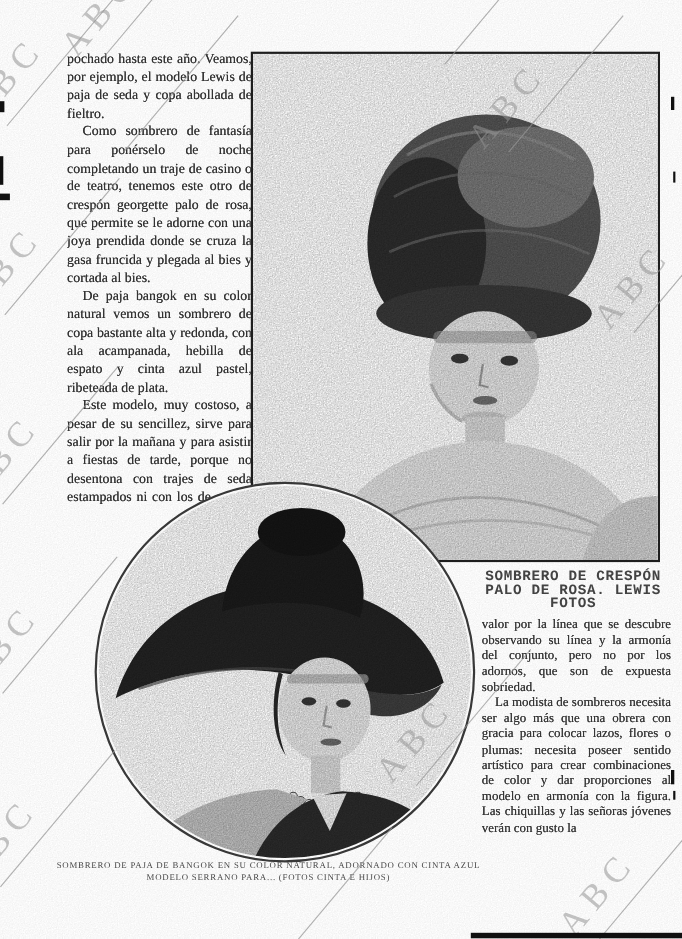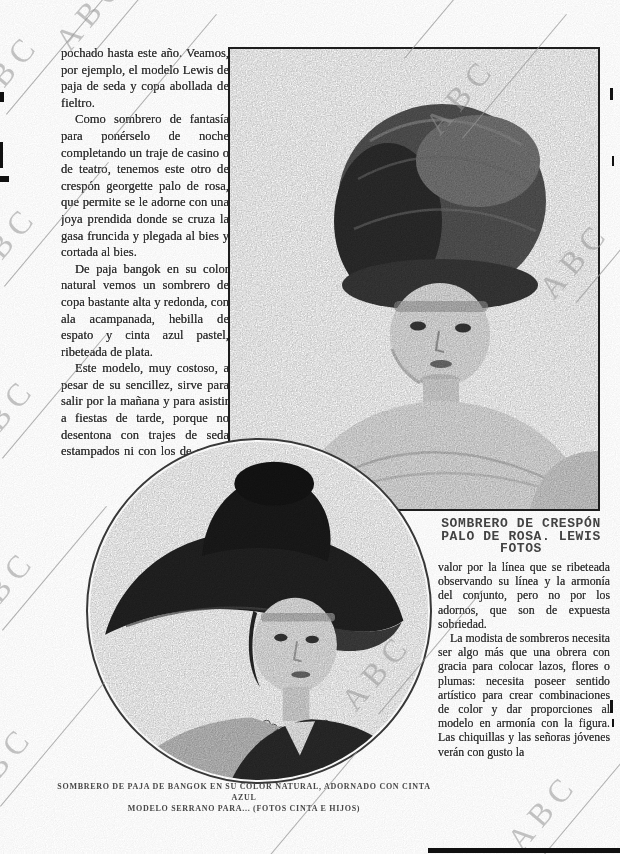--- a/index.html
+++ b/index.html
@@ -30,21 +30,21 @@
 
   .top-caption{position:absolute;left:436px;top:518px;width:170px;text-align:center;z-index:4;}
   .top-caption div{font-size:13px;font-weight:bold;letter-spacing:.6px;color:#454545;line-height:12.5px;font-family:Liberation Mono, monospace;}
 
   
   .circle-photo{position:absolute;left:86px;top:438px;width:346px;height:346px;border-radius:50%;
     overflow:hidden;background:#fff;border:2px solid #3a3a3a;box-sizing:border-box;z-index:3;}
   .circle-photo svg{display:block;width:100%;height:100%;}
 
   .bottom-caption{position:absolute;left:48px;top:781px;width:392px;text-align:center;z-index:4;}
-  .bottom-caption div{font-size:8px;font-weight:bold;letter-spacing:.7px;color:#4a4a4a;line-height:11px;}
+  .bottom-caption div{font-size:8px;font-weight:normal;letter-spacing:.7px;color:#4a4a4a;line-height:11px;}
 
   
   .noise-layer{position:absolute;inset:0;z-index:6;pointer-events:none;}
   .noise-layer svg{display:block;width:620px;height:854px;}
 
   
   .wm-layer{position:absolute;inset:0;z-index:7;pointer-events:none;}
   .wm{position:absolute;width:0;height:0;}
   .wm-text{position:absolute;left:0;top:-38px;height:38px;line-height:38px;white-space:nowrap;
     font-family:"Liberation Serif",serif;font-size:32px;letter-spacing:8px;color:rgba(148,148,148,.55);
@@ -113,21 +113,21 @@
     </svg>
   </div>
 
   <div class="top-caption">
     <div>SOMBRERO DE CRESPÓN</div>
     <div>PALO DE ROSA. LEWIS</div>
     <div>FOTOS</div>
   </div>
 
   <div class="col-right">
-    <p class="flush">valor por la línea que se ribeteada observando su línea y la armonía del conjunto, pero no por los adornos, que son de expuesta sobriedad.</p>
+    <p class="flush">valor por la línea que se descubre observando su línea y la armonía del conjunto, pero no por los adornos, que son de expuesta sobriedad.</p>
     <p>La modista de sombreros necesita ser algo más que una obrera con gracia para colocar lazos, flores o plumas: necesita poseer sentido artístico para crear combinaciones de color y dar proporciones al modelo en armonía con la figura. Las chiquillas y las señoras jóvenes verán con gusto la</p>
   </div>
 
   <div class="circle-photo">
     <svg viewBox="0 0 360 360">
       <defs>
         <filter id="n3" x="0" y="0" width="100%" height="100%">
           <feTurbulence type="fractalNoise" baseFrequency="0.8" numOctaves="3" stitchTiles="stitch"></feTurbulence>
           <feColorMatrix type="matrix" values="0 0 0 0 0  0 0 0 0 0  0 0 0 0 0  0.9 0.9 0.9 0 -0.85"></feColorMatrix>
         </filter>

